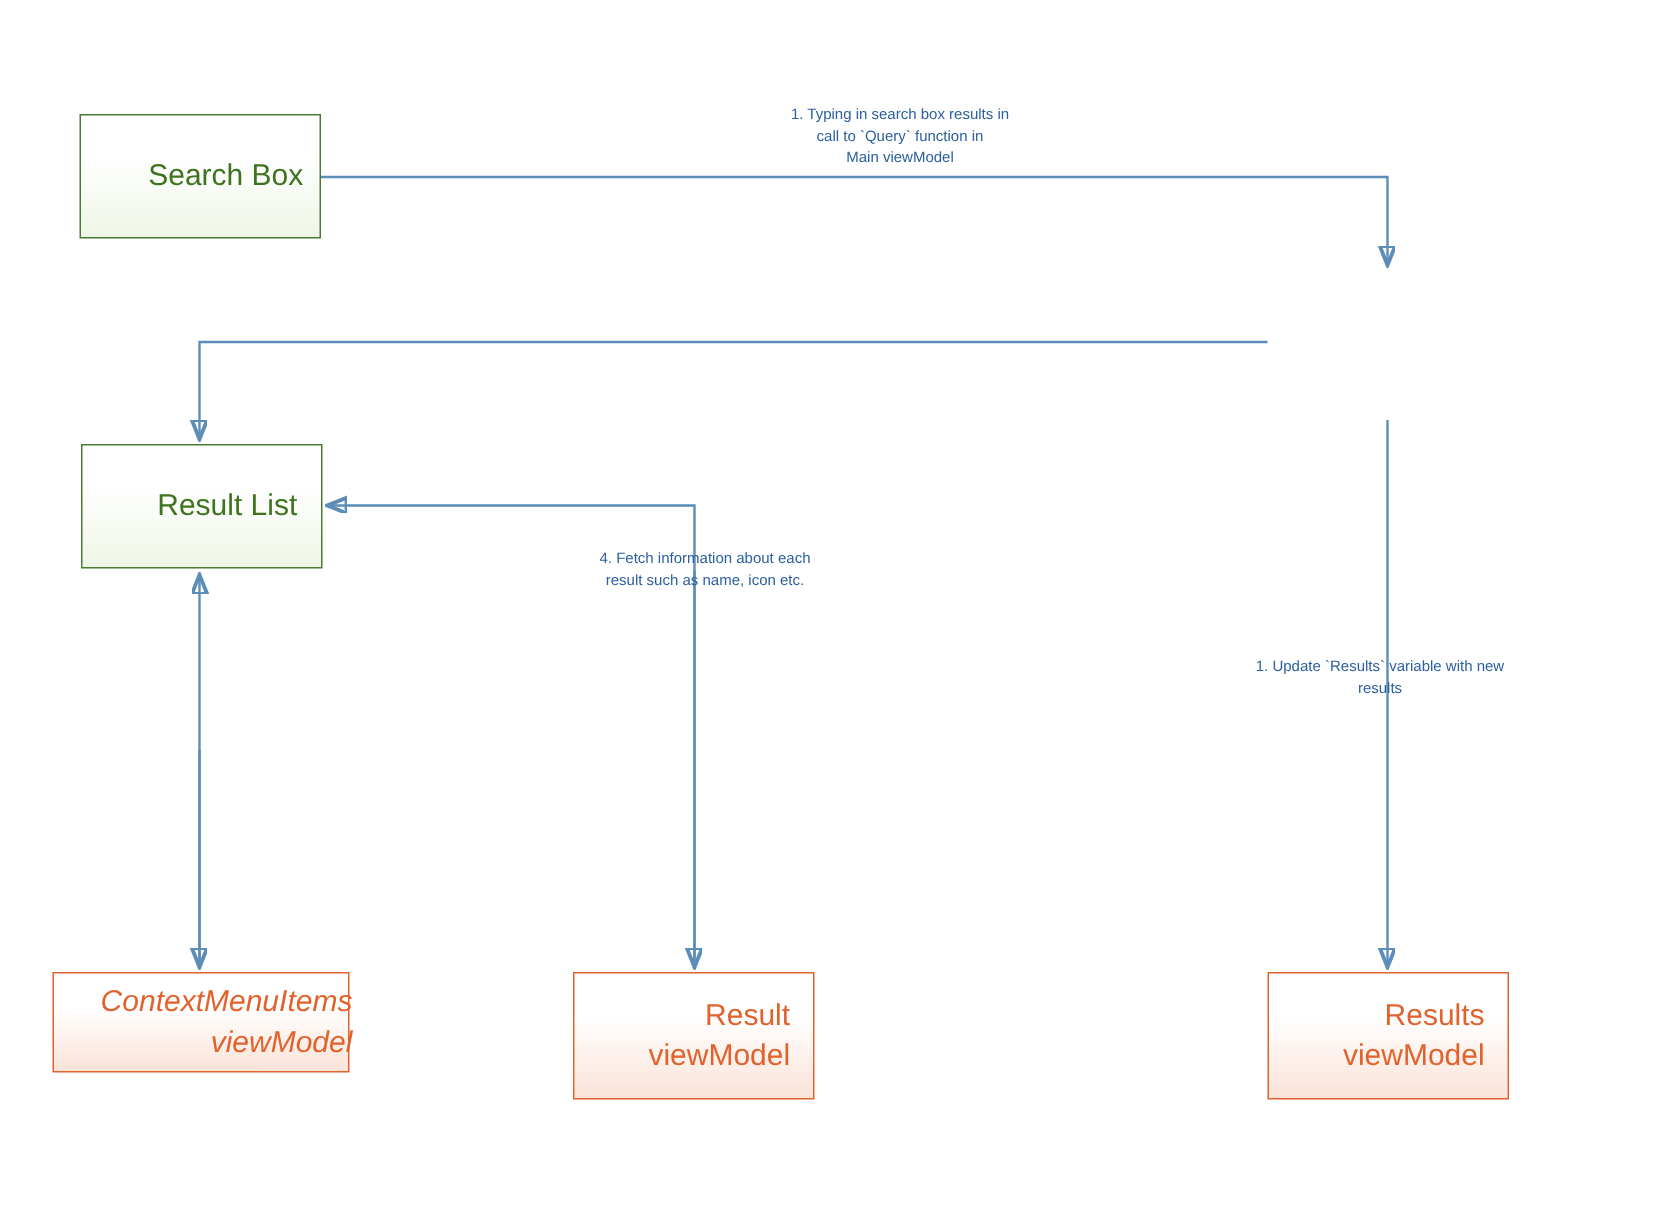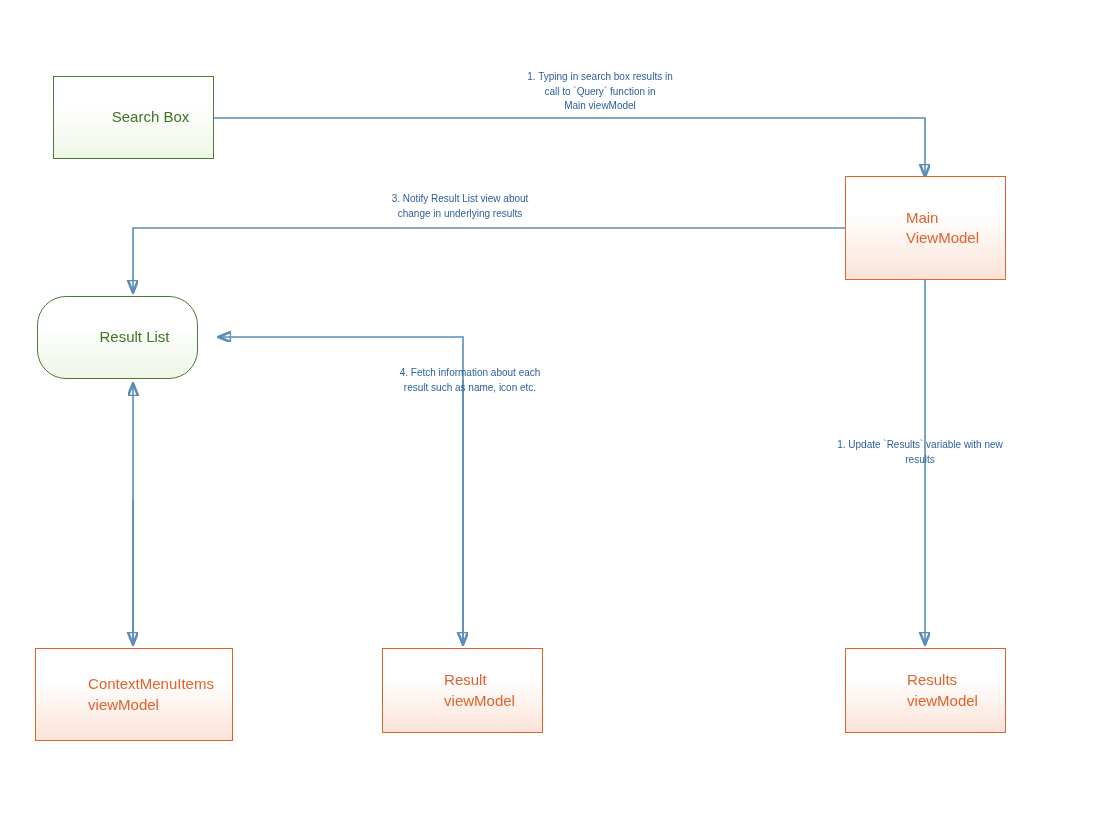--- a/index.html
+++ b/index.html
@@ -16,22 +16,22 @@
     height: 820px;
     background: #ffffff;
     overflow: hidden;
   }
   .node {
     position: absolute;
     box-sizing: border-box;
     display: flex;
     align-items: center;
     justify-content: center;
-    text-align: left;
-    font-size: 15px;
+    text-align: right;
+    font-size: 20px;
     line-height: 1.35;
     white-space: pre-line;
     padding-left: 34px;
   }
   .node.green {
     border: 1px solid #4b7a33;
     color: #3f7320;
     background: linear-gradient(to bottom, #ffffff 0%, #ffffff 35%, #eef6e6 100%);
   }
   .node.orange {
@@ -84,30 +84,26 @@
     <path d="M463,380 L463,644" marker-end="url(#arrowhead)"></path>
 
     <path d="M133,644 L133,384" marker-end="url(#arrowhead)"></path>
     <path d="M133,500 L133,644" marker-end="url(#arrowhead)"></path>
   </svg>
 
   <div class="node green" style="left:53px; top:76px; width:161px; height:83px;">
     <span>Search Box</span>
   </div>
 
-  <div class="node orange" style="left:845px; top:176px; width:161px; height:104px;">
-    <span>Main
-ViewModel</span>
-  </div>
 
-  <div class="node green" style="left:37px; top:296px; width:161px; height:83px;border-radius:29px;">
+  <div class="node green" style="left:54px; top:296px; width:161px; height:83px;">
     <span>Result List</span>
   </div>
 
-  <div class="node orange" style="left:35px; top:648px; width:198px; height:93px;">
+  <div class="node orange" style="left:35px; top:648px; width:198px; height:67px;font-style:italic;">
     <span>ContextMenuItems
 viewModel</span>
   </div>
 
   <div class="node orange" style="left:382px; top:648px; width:161px; height:85px;">
     <span>Result
 viewModel</span>
   </div>
 
   <div class="node orange" style="left:845px; top:648px; width:161px; height:85px;">
@@ -115,20 +111,18 @@
 viewModel</span>
   </div>
 
   <div class="label" style="left:440px; top:70px; width:320px;">1. Typing in search box results in
 call to `Query` function in
 Main viewModel</div>
 
   <div class="label" style="left:740px; top:438px; width:360px;">1. Update `Results` variable with new
 results</div>
 
-  <div class="label" style="left:300px; top:192px; width:320px;">3. Notify Result List view about
-change in underlying results</div>
 
   <div class="label" style="left:310px; top:366px; width:320px;">4. Fetch information about each
 result such as name, icon etc.</div>
 
 
 </div>
 
 </body></html>

